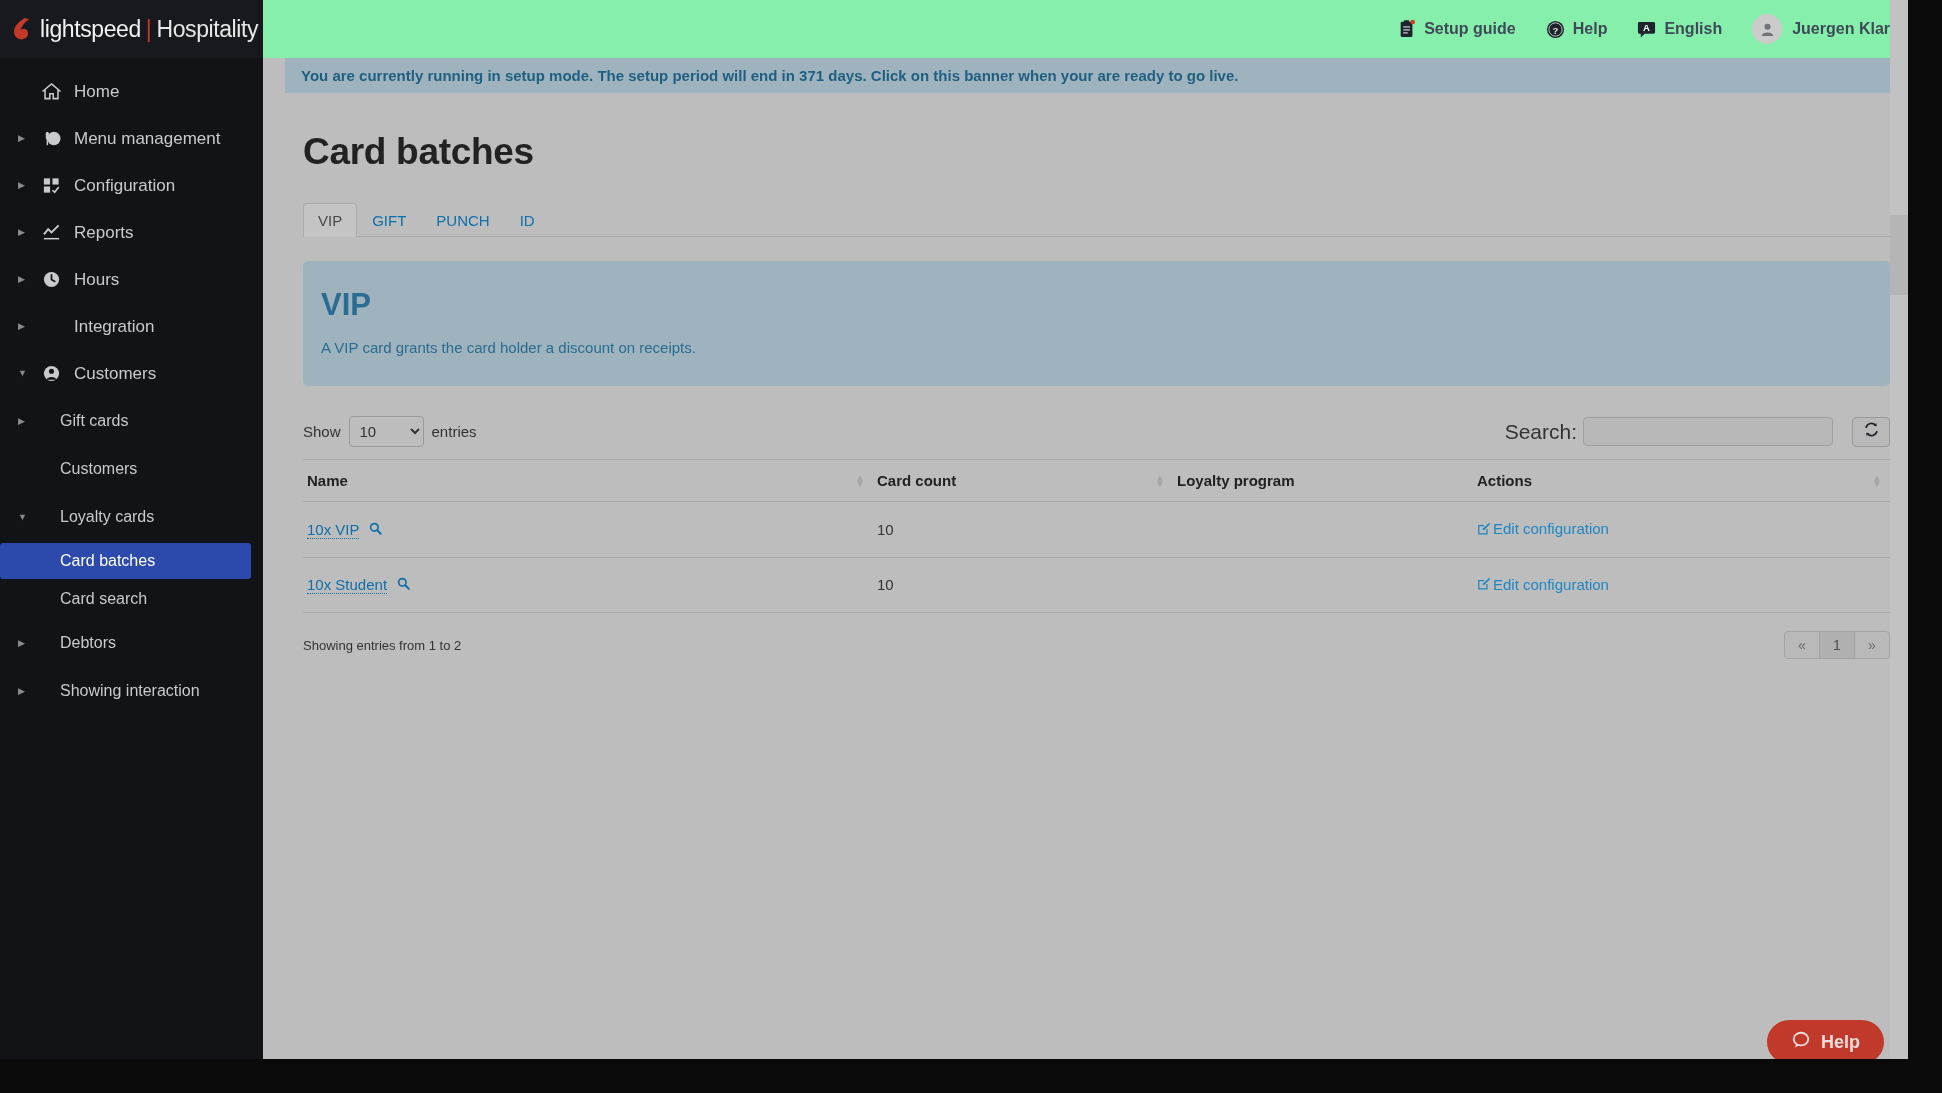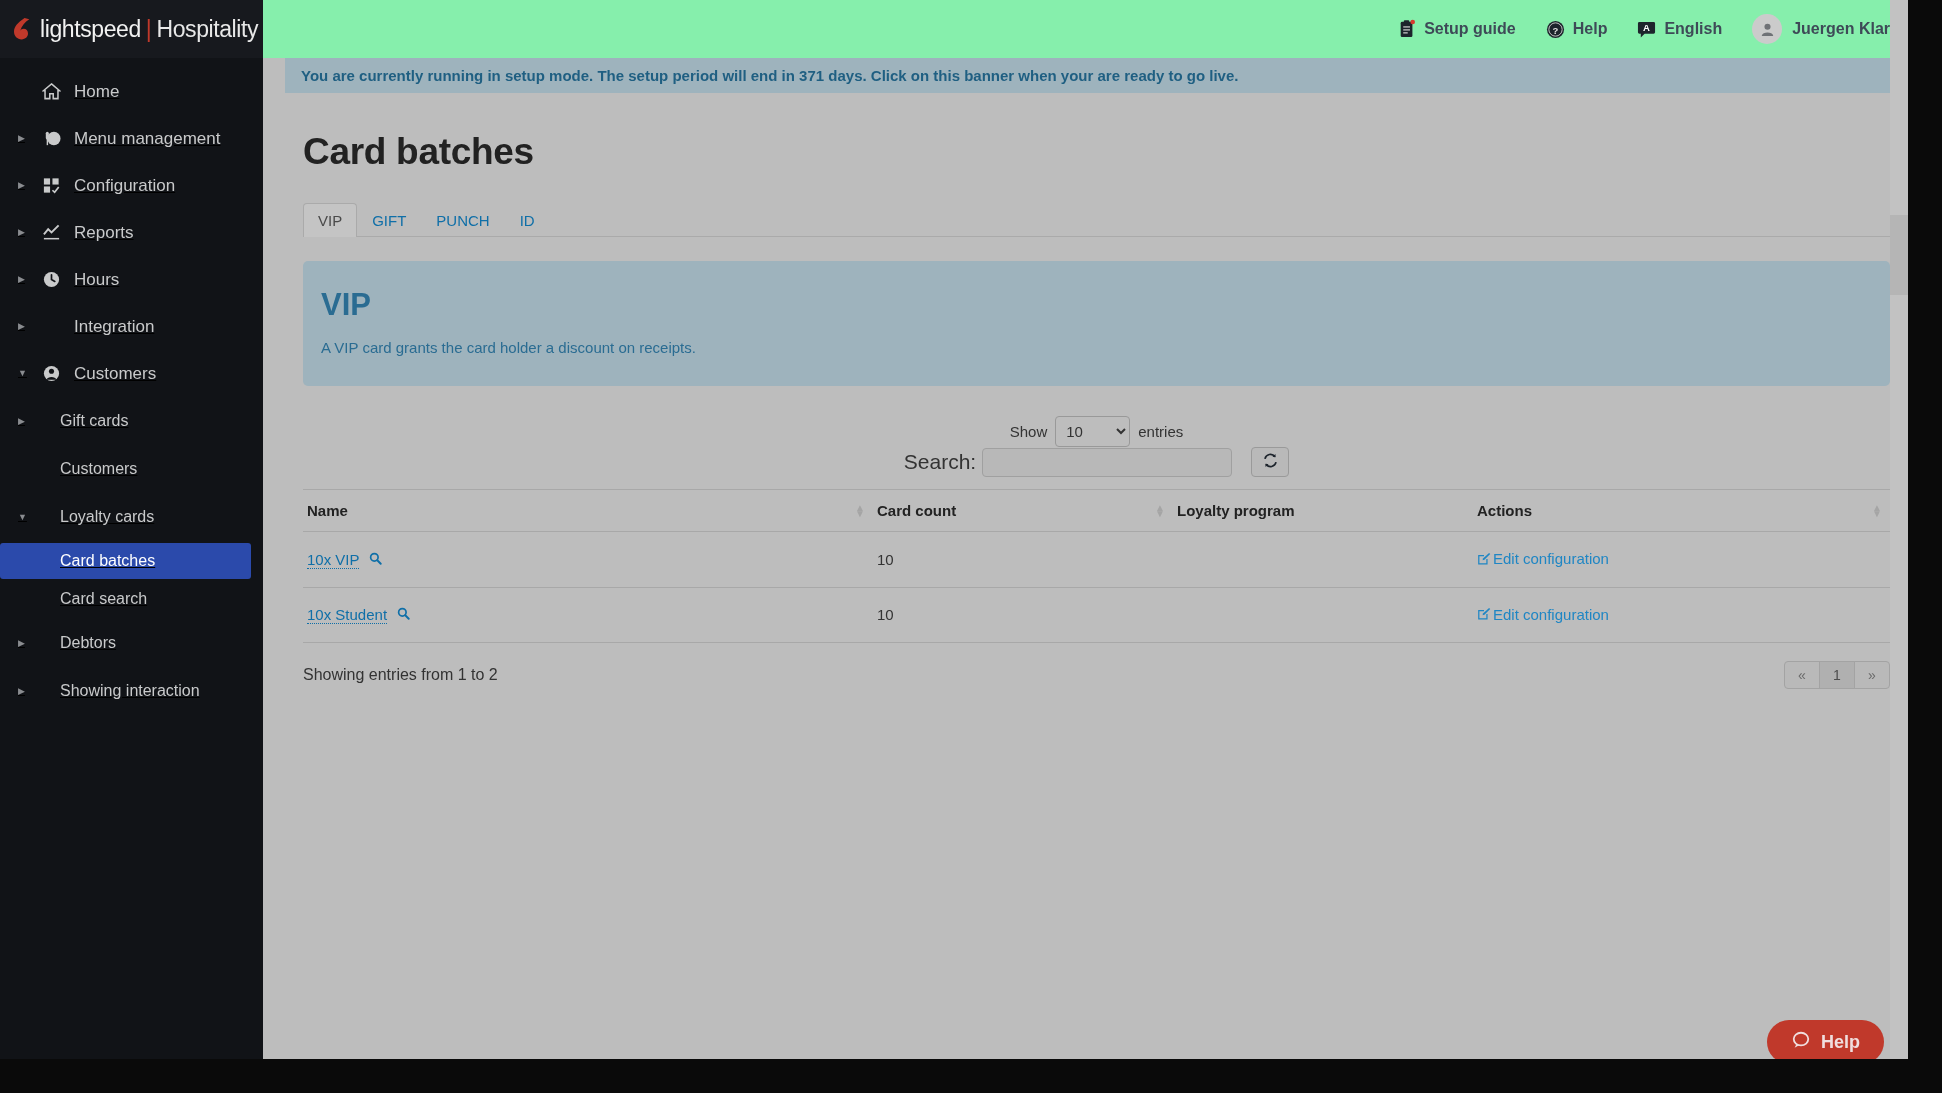--- a/index.html
+++ b/index.html
@@ -35,21 +35,21 @@
   .brand-flame { width: 26px; height: 26px; margin-right: 4px; flex: 0 0 26px; }
   .brand-text {
     font-size: 23px;
     color: #f2f2f2;
     letter-spacing: -0.4px;
     white-space: nowrap;
   }
   .brand-sep { color: #c0392b; margin: 0 5px; font-weight: 300; }
   .brand-sub { color: #e8e8e8; }
 
-  .nav { padding-top: 10px; text-decoration: underline; }
+  .nav { padding-top: 10px; }
   .nav-item {
     display: flex;
     align-items: center;
     height: 47px;
     color: #c9cacb;
     font-size: 17px;
     padding-left: 18px;
     cursor: pointer;
     position: relative;
   }
@@ -188,21 +188,20 @@
     color: #2a6c92;
     margin-bottom: 16px;
   }
   .info-desc { font-size: 15px; color: #2a6c92; }
 
   .table-controls {
     display: flex;
     align-items: center;
     justify-content: space-between;
     margin: 30px 0 12px 18px;
-    flex-direction: column;
   }
   .show-entries { display: flex; align-items: center; font-size: 15px; color: #333; }
   .show-entries select {
     margin: 0 8px;
     font-size: 15px;
     font-family: "Liberation Sans", sans-serif;
     padding: 5px 6px;
     border: 1px solid #999;
     border-radius: 4px;
     background: #bdbdbd;
@@ -303,21 +302,21 @@
     z-index: 20;
   }
   .export-btn svg { margin-right: 6px; }
 
   .table-footer {
     display: flex;
     align-items: center;
     justify-content: space-between;
     margin: 18px 0 0 18px;
   }
-  .showing-entries { font-size: 16px; color: #333; }
+  .showing-entries { font-size: 13px; color: #333; }
   .pager { display: flex; }
   .pager div {
     min-width: 36px;
     height: 28px;
     display: flex; align-items: center; justify-content: center;
     border: 1px solid #a3a3a3;
     font-size: 14px;
     color: #6a6a6a;
     background: #b9b9b9;
     cursor: pointer;

